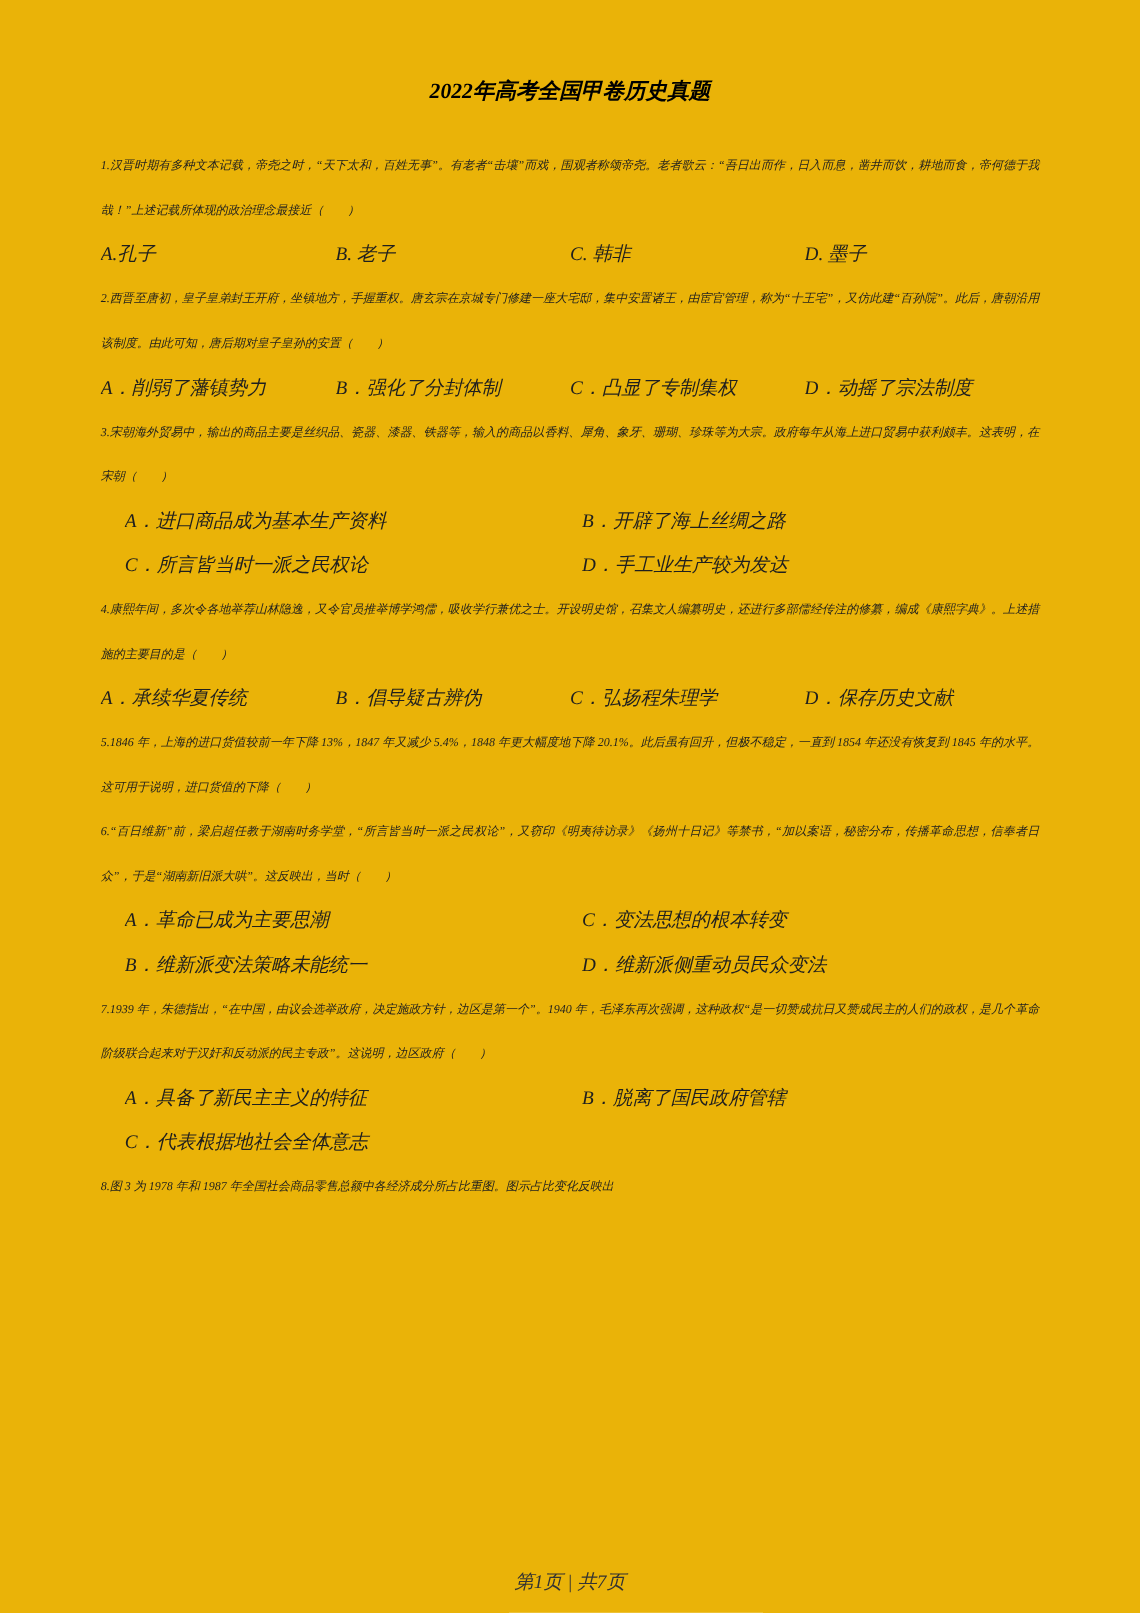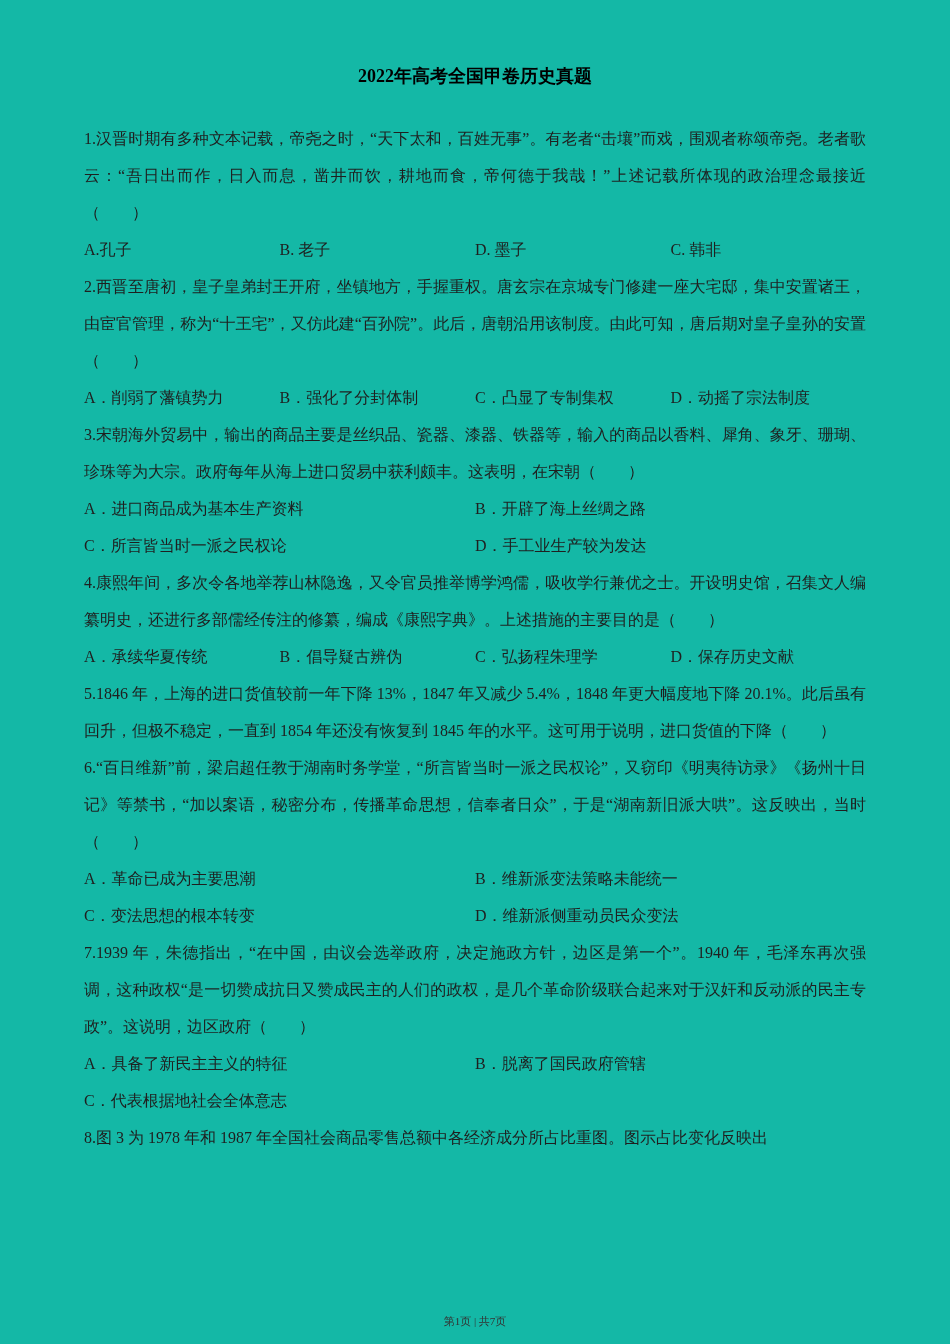--- a/index.html
+++ b/index.html
@@ -9,69 +9,70 @@
     height: 1344px;
     position: relative;
     overflow: hidden;
     font-family: "Liberation Serif", "DejaVu Serif", serif;
     color: #1f1f1f;
   }
   .page {
     position: absolute;
     inset: 0;
     padding: 62px 84px 80px 84px;
-    background: #14b8a6;
+    background: #eab308;
+    font-style: italic;
   }
   .title {
     font-size: 18px;
     font-weight: bold;
     color: #000000;
     text-align: center;
     line-height: 28px;
     margin-bottom: 30px;
   }
   .question { margin: 0; }
   .stem {
-    font-size: 16px;
+    font-size: 10px;
     line-height: 37px;
     text-align: justify;
     text-justify: inter-ideograph;
   }
   .opts {
     font-size: 16px;
     line-height: 37px;
   }
   .opts.row4 { display: flex; }
   .opts.row4 .opt { flex: 1 1 25%; white-space: nowrap; overflow: hidden; }
-  .opts.grid2 { display: flex; flex-wrap: wrap; }
+  .opts.grid2 { display: flex; flex-wrap: wrap; margin-left: 20px; }
   .opts.grid2 .opt { width: 50%; white-space: nowrap; overflow: hidden; }
   .footer {
     position: absolute;
     left: 0;
     right: 0;
     bottom: 15px;
     text-align: center;
-    font-size: 11px;
+    font-size: 16px;
     color: #333333;
   }
 </style>
 </head>
 <body>
 
 <div class="page">
 
   <h1 class="title">2022年高考全国甲卷历史真题</h1>
 
   <section class="question">
     <p class="stem">1.汉晋时期有多种文本记载，帝尧之时，“天下太和，百姓无事”。有老者“击壤”而戏，围观者称颂帝尧。老者歌云：“吾日出而作，日入而息，凿井而饮，耕地而食，帝何德于我哉！”上述记载所体现的政治理念最接近（　　）</p>
     <div class="opts row4">
       <span class="opt">A.孔子</span>
       <span class="opt">B. 老子</span>
+      <span class="opt">C. 韩非</span>
       <span class="opt">D. 墨子</span>
-      <span class="opt">C. 韩非</span>
     </div>
   </section>
 
   <section class="question">
     <p class="stem">2.西晋至唐初，皇子皇弟封王开府，坐镇地方，手握重权。唐玄宗在京城专门修建一座大宅邸，集中安置诸王，由宦官管理，称为“十王宅”，又仿此建“百孙院”。此后，唐朝沿用该制度。由此可知，唐后期对皇子皇孙的安置（　　）</p>
     <div class="opts row4">
       <span class="opt">A．削弱了藩镇势力</span>
       <span class="opt">B．强化了分封体制</span>
       <span class="opt">C．凸显了专制集权</span>
       <span class="opt">D．动摇了宗法制度</span>
@@ -99,22 +100,22 @@
   </section>
 
   <section class="question">
     <p class="stem">5.1846 年，上海的进口货值较前一年下降 13%，1847 年又减少 5.4%，1848 年更大幅度地下降 20.1%。此后虽有回升，但极不稳定，一直到 1854 年还没有恢复到 1845 年的水平。这可用于说明，进口货值的下降（　　）</p>
   </section>
 
   <section class="question">
     <p class="stem">6.“百日维新”前，梁启超任教于湖南时务学堂，“所言皆当时一派之民权论”，又窃印《明夷待访录》《扬州十日记》等禁书，“加以案语，秘密分布，传播革命思想，信奉者日众”，于是“湖南新旧派大哄”。这反映出，当时（　　）</p>
     <div class="opts grid2">
       <span class="opt">A．革命已成为主要思潮</span>
+      <span class="opt">C．变法思想的根本转变</span>
       <span class="opt">B．维新派变法策略未能统一</span>
-      <span class="opt">C．变法思想的根本转变</span>
       <span class="opt">D．维新派侧重动员民众变法</span>
     </div>
   </section>
 
   <section class="question">
     <p class="stem">7.1939 年，朱德指出，“在中国，由议会选举政府，决定施政方针，边区是第一个”。1940 年，毛泽东再次强调，这种政权“是一切赞成抗日又赞成民主的人们的政权，是几个革命阶级联合起来对于汉奸和反动派的民主专政”。这说明，边区政府（　　）</p>
     <div class="opts grid2">
       <span class="opt">A．具备了新民主主义的特征</span>
       <span class="opt">B．脱离了国民政府管辖</span>
       <span class="opt">C．代表根据地社会全体意志</span>

